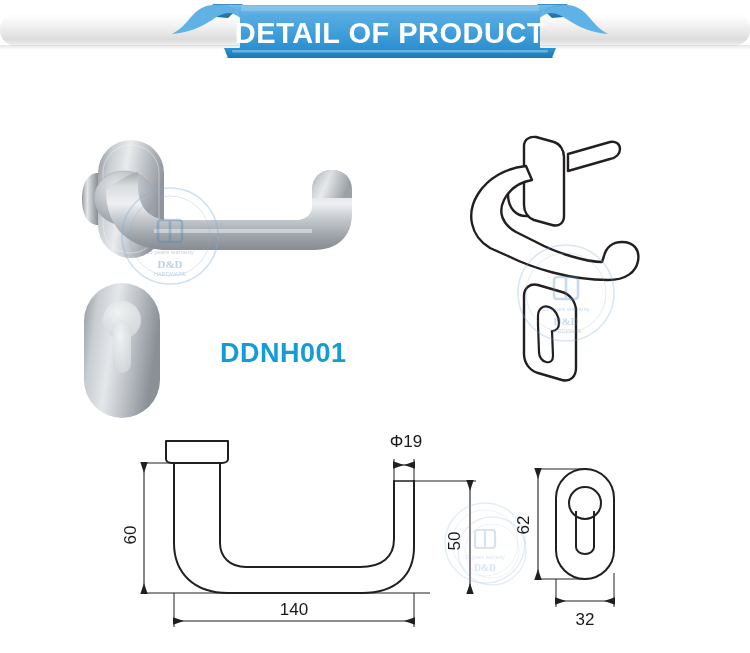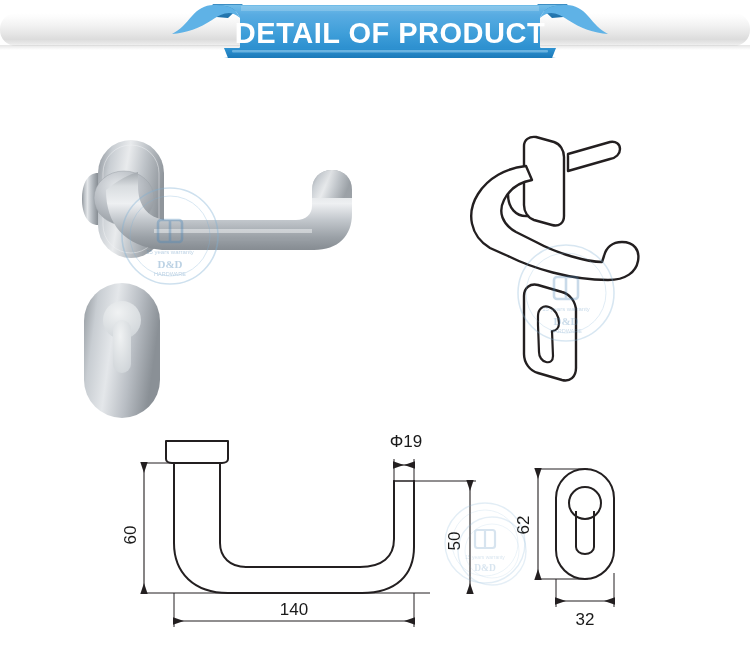--- a/index.html
+++ b/index.html
@@ -254,20 +254,21 @@
         <circle cx="126" cy="165" r="40" fill="none" stroke="#7fb0d4" stroke-width="0.8"></circle>
         <rect x="114" y="149" width="24" height="22" rx="3" fill="none" stroke="#4f88b8" stroke-width="2.6"></rect>
         <line x1="126" y1="149" x2="126" y2="171" stroke="#4f88b8" stroke-width="2.6"></line>
         <text x="126" y="183" text-anchor="middle" font-family="Liberation Sans, sans-serif" font-size="6" fill="#4f88b8">15 years warranty</text>
         <text x="126" y="197" text-anchor="middle" font-family="Liberation Serif, serif" font-size="11" font-weight="bold" fill="#4f88b8">D&amp;D</text>
         <text x="126" y="205" text-anchor="middle" font-family="Liberation Sans, sans-serif" font-size="5.5" fill="#4f88b8">HARDWARE</text>
       </g>
     </svg>
   </div>
 
+  <div class="model-code">DDNH001</div>
 
   <div class="tech-left">
     <svg width="420" height="215" viewBox="0 0 420 215">
       <defs>
         <marker id="arrIn" markerWidth="10" markerHeight="8" refX="9" refY="4" orient="auto">
           <path d="M0 4 L10 0.6 L10 7.4 Z" fill="#231f20"></path>
         </marker>
         <marker id="arrOut" markerWidth="10" markerHeight="8" refX="1" refY="4" orient="auto">
           <path d="M10 4 L0 0.6 L0 7.4 Z" fill="#231f20"></path>
         </marker>

